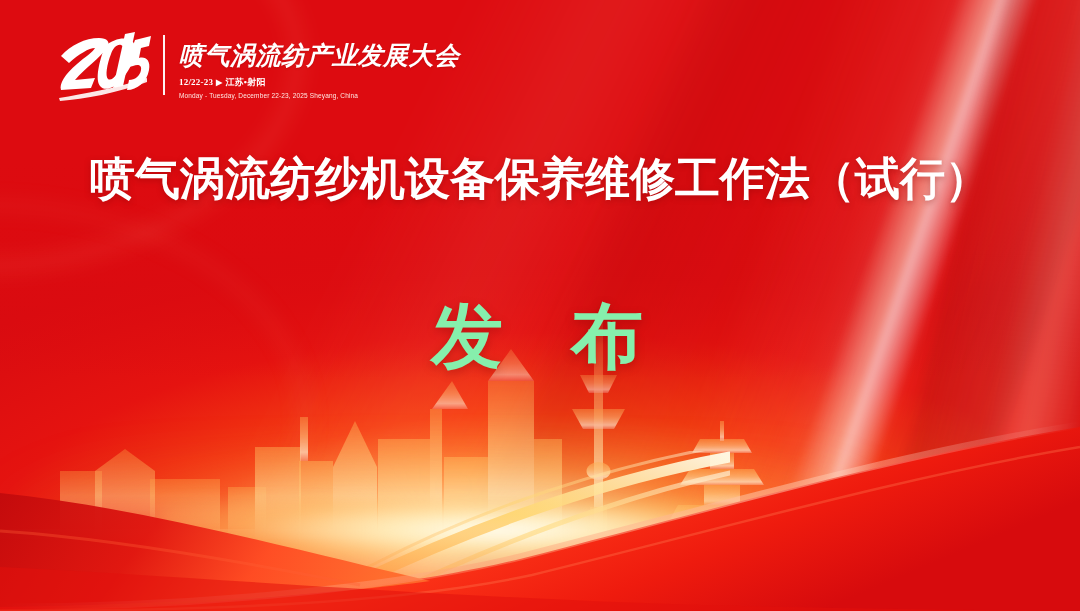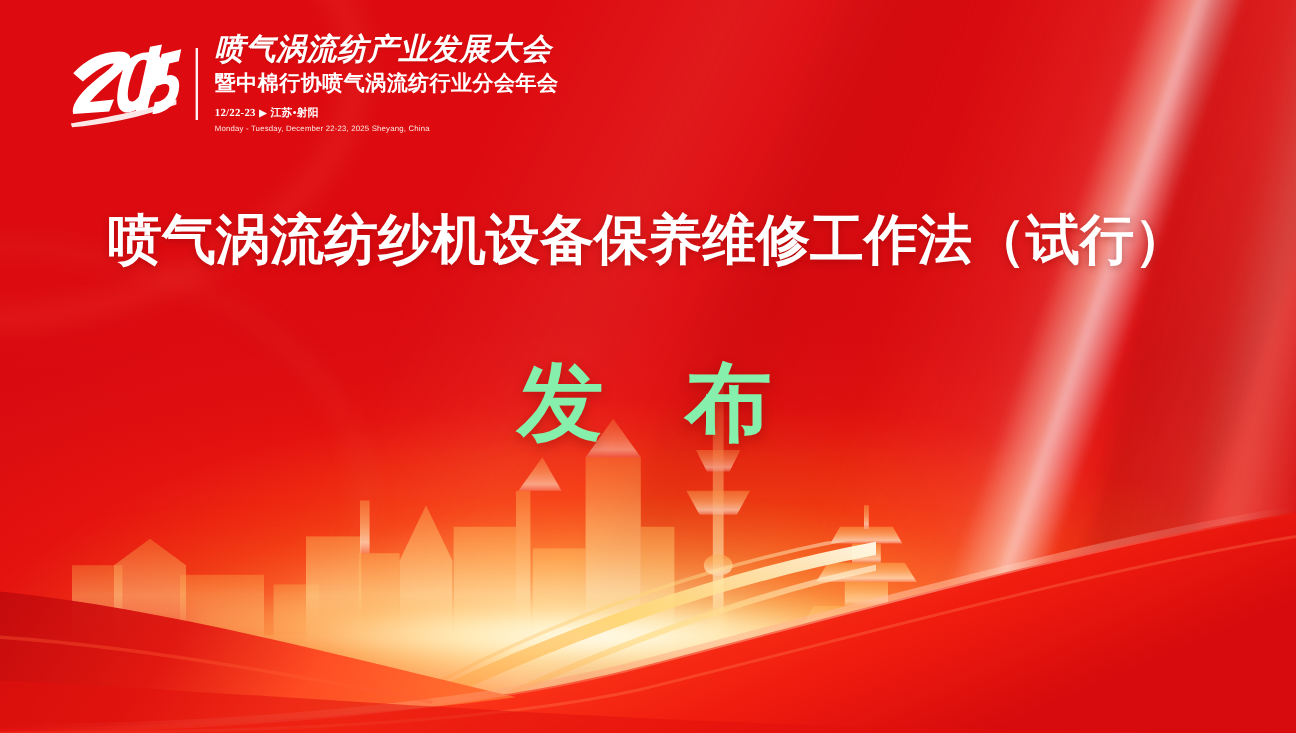--- a/index.html
+++ b/index.html
@@ -110,21 +110,21 @@
     z-index:6;
   }
   .logo-2025{
     width:100px;height:74px;position:relative;flex:0 0 auto;
   }
   .logo-2025 svg{display:block;width:100%;height:100%;}
   .divider{
     width:2px;height:60px;background:#ffffff;opacity:.95;
     margin:0 14px 0 8px;flex:0 0 auto;
   }
-  .hd-text{display:flex;flex-direction:column;justify-content:center;}
+  .hd-text{display:flex;flex-direction:column;justify-content:center;margin-top:12px;}
   .hd-l1{
     font-size:25px;line-height:1.08;font-weight:bold;font-style:italic;
     color:#ffffff;letter-spacing:.5px;white-space:nowrap;
     text-shadow:0 1px 2px rgba(120,0,0,.25);
   }
   .hd-l2{
     font-size:17.5px;line-height:1.3;font-weight:bold;
     color:#ffffff;letter-spacing:.4px;white-space:nowrap;margin-top:3px;
   }
   .hd-l3{
@@ -140,21 +140,20 @@
   
   .title{
     position:absolute;left:0;right:0;top:152px;
     text-align:center;
     font-size:45px;line-height:1.18;
     font-weight:bold;color:#ffffff;
     letter-spacing:0px;
     white-space:nowrap;
     z-index:6;
     text-shadow:0 2px 6px rgba(120,0,0,.35);
-    margin-top:21px;
   }
 
   
   .publish{
     position:absolute;left:0;right:0;top:300px;
     text-align:center;
     font-size:72px;line-height:1;
     font-weight:bold;color:#86efac;
     letter-spacing:6px;
     z-index:6;
@@ -311,21 +310,20 @@
           <path d="M80,12 L96,8 L94,18 L86,20 L84,30 C90,28 96,32 94,42 C92,54 82,62 72,62 L74,52 C80,52 85,48 86,42 C87,37 83,36 78,38 L70,40 Z"></path>
           <path d="M4,70 C28,66 62,60 92,50 L92,54 C62,65 30,71 5,73 Z" opacity="0.9"></path>
         </g>
       </svg>
     </div>
 
     <div class="divider"></div>
 
     <div class="hd-text">
       <div class="hd-l1">喷气涡流纺产业发展大会</div>
-      <div class="hd-l2">暨中棉行协喷气涡流纺行业分会年会</div>
       <div class="hd-l3">
         <span>12/22-23</span><span class="arrow">▶</span><span>江苏•射阳</span>
       </div>
       <div class="hd-l4">Monday - Tuesday, December 22-23, 2025 Sheyang, China</div>
     </div>
   </div>
 
   <div class="title">喷气涡流纺纱机设备保养维修工作法（试行）</div>
 
   <div class="publish">

